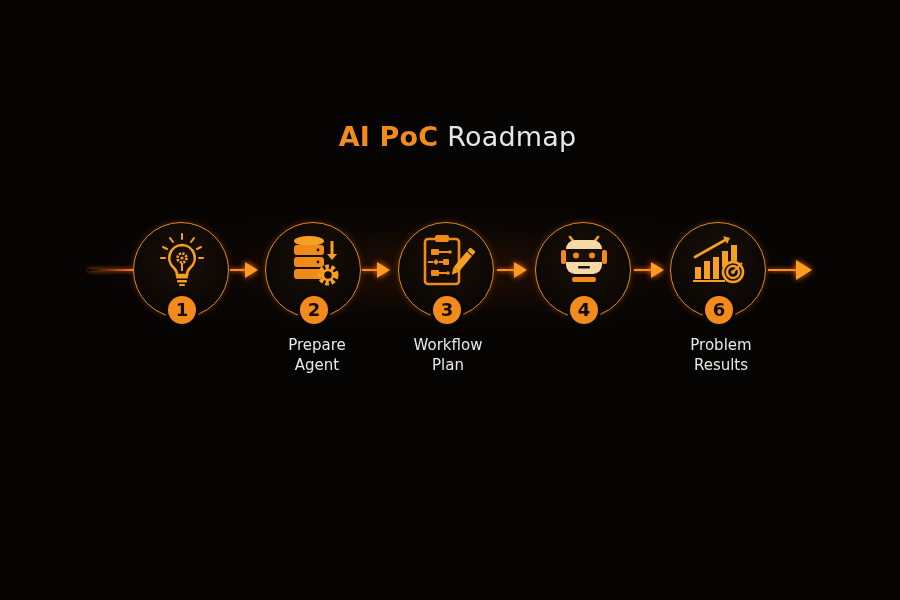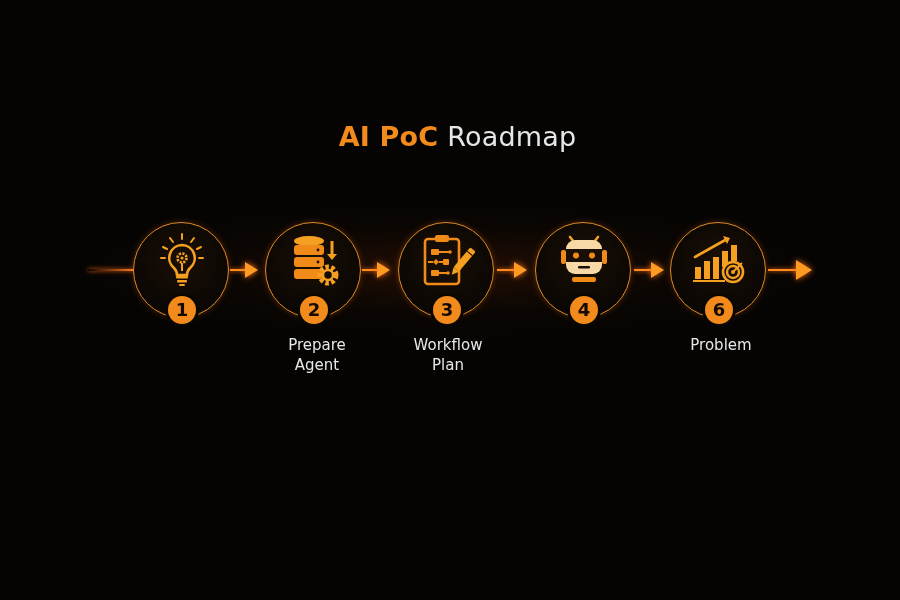--- a/index.html
+++ b/index.html
@@ -191,13 +191,14 @@
   <span>Agent</span>
 </div>
 <div class="label" style="left:383px">
   <span>Workflow</span>
   <span>Plan</span>
 </div>
 <div class="label" style="left:519px">
 </div>
 <div class="label" style="left:656px">
   <span>Problem</span>
+  <span>Results</span>
 </div>
 
 </body></html>

